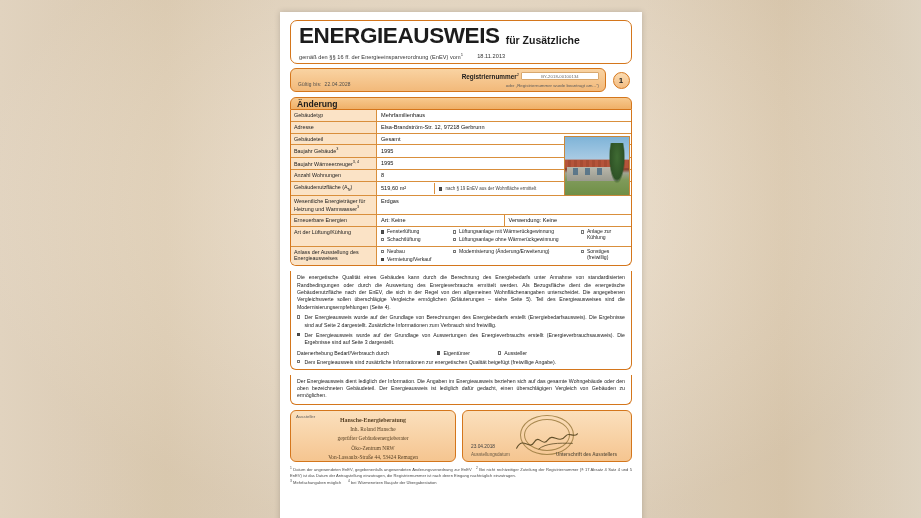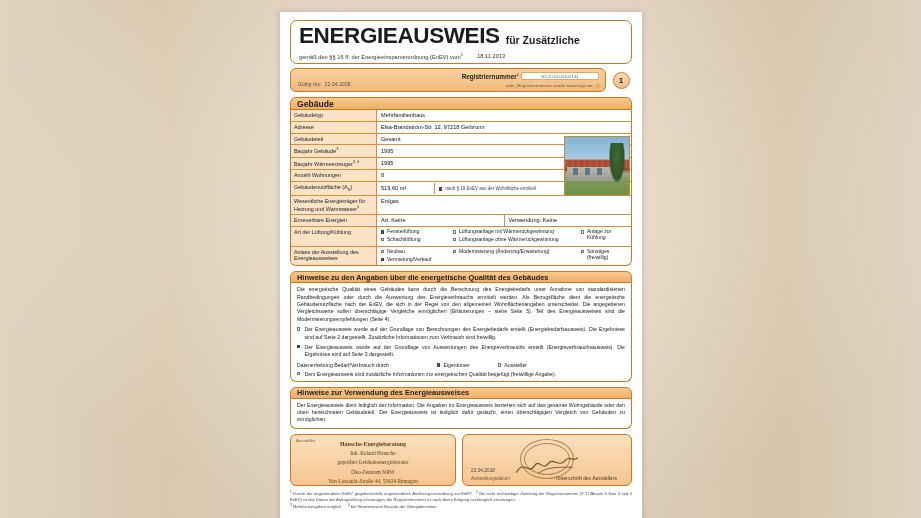--- a/index.html
+++ b/index.html
@@ -265,21 +265,21 @@
       </div>
       <div class="reg-value">BY-2018-00100134</div>
       <div class="reg-note">oder „Registriernummer wurde beantragt am...")</div>
     </div>
     <div class="pagenum">
       <div class="pagecircle">1</div>
     </div>
   </div>
 
   <div class="section">
-    <div class="sec-head">Gebäude</div>
+    <div class="sec-head">Änderung</div>
     <div class="tbl">
 
       <div class="photo">
         <div class="roof"></div>
         <div class="wall"></div>
         <div class="win" style="left:8px"></div>
         <div class="win" style="left:20px"></div>
         <div class="win" style="left:32px"></div>
         <div class="tree"></div>
       </div>
@@ -398,21 +398,20 @@
                 </div>
             </div>
           </div>
         </div>
       </div>
 
     </div>
   </div>
 
   <div class="section">
-    <div class="note-head">Hinweise zu den Angaben über die energetische Qualität des Gebäudes</div>
     <div class="note-body">
       <p class="p">Die energetische Qualität eines Gebäudes kann durch die Berechnung des Energiebedarfs unter Annahme von standardisierten Randbedingungen oder durch die Auswertung des Energieverbrauchs ermittelt werden. Als Bezugsfläche dient die energetische Gebäudenutzfläche nach der EnEV, die sich in der Regel von den allgemeinen Wohnflächenangaben unterscheidet. Die angegebenen Vergleichswerte sollen überschlägige Vergleiche ermöglichen (Erläuterungen – siehe Seite 5). Teil des Energieausweises sind die Modernisierungsempfehlungen (Seite 4).</p>
       <div class="bullets">
         <div class="bullet">
           <span class="box"></span>
           <span class="bt">Der Energieausweis wurde auf der Grundlage von Berechnungen des Energiebedarfs erstellt (Energiebedarfsausweis). Die Ergebnisse sind auf Seite 2 dargestellt. Zusätzliche Informationen zum Verbrauch sind freiwillig.</span>
         </div>
         <div class="bullet">
           <span class="box on"></span>
           <span class="bt">Der Energieausweis wurde auf der Grundlage von Auswertungen des Energieverbrauchs erstellt (Energieverbrauchsausweis). Die Ergebnisse sind auf Seite 3 dargestellt.</span>
@@ -430,21 +429,20 @@
           </span>
       </div>
       <div class="lastline">
         <span class="box"></span>
         <span class="bt">Dem Energieausweis sind zusätzliche Informationen zur energetischen Qualität beigefügt (freiwillige Angabe).</span>
       </div>
     </div>
   </div>
 
   <div class="section">
-    <div class="note-head">Hinweise zur Verwendung des Energieausweises</div>
     <div class="note-body">
       <p class="p" style="margin-bottom:0">Der Energieausweis dient lediglich der Information. Die Angaben im Energieausweis beziehen sich auf das gesamte Wohngebäude oder den oben bezeichneten Gebäudeteil. Der Energieausweis ist lediglich dafür gedacht, einen überschlägigen Vergleich von Gebäuden zu ermöglichen.</p>
     </div>
   </div>
 
   <div class="issuer-wrap">
     <div class="issuer-box">
       <div class="issuer-tag">Aussteller</div>
       <div class="issuer-lines">
         <div class="il name">Hansche-Energieberatung</div>

